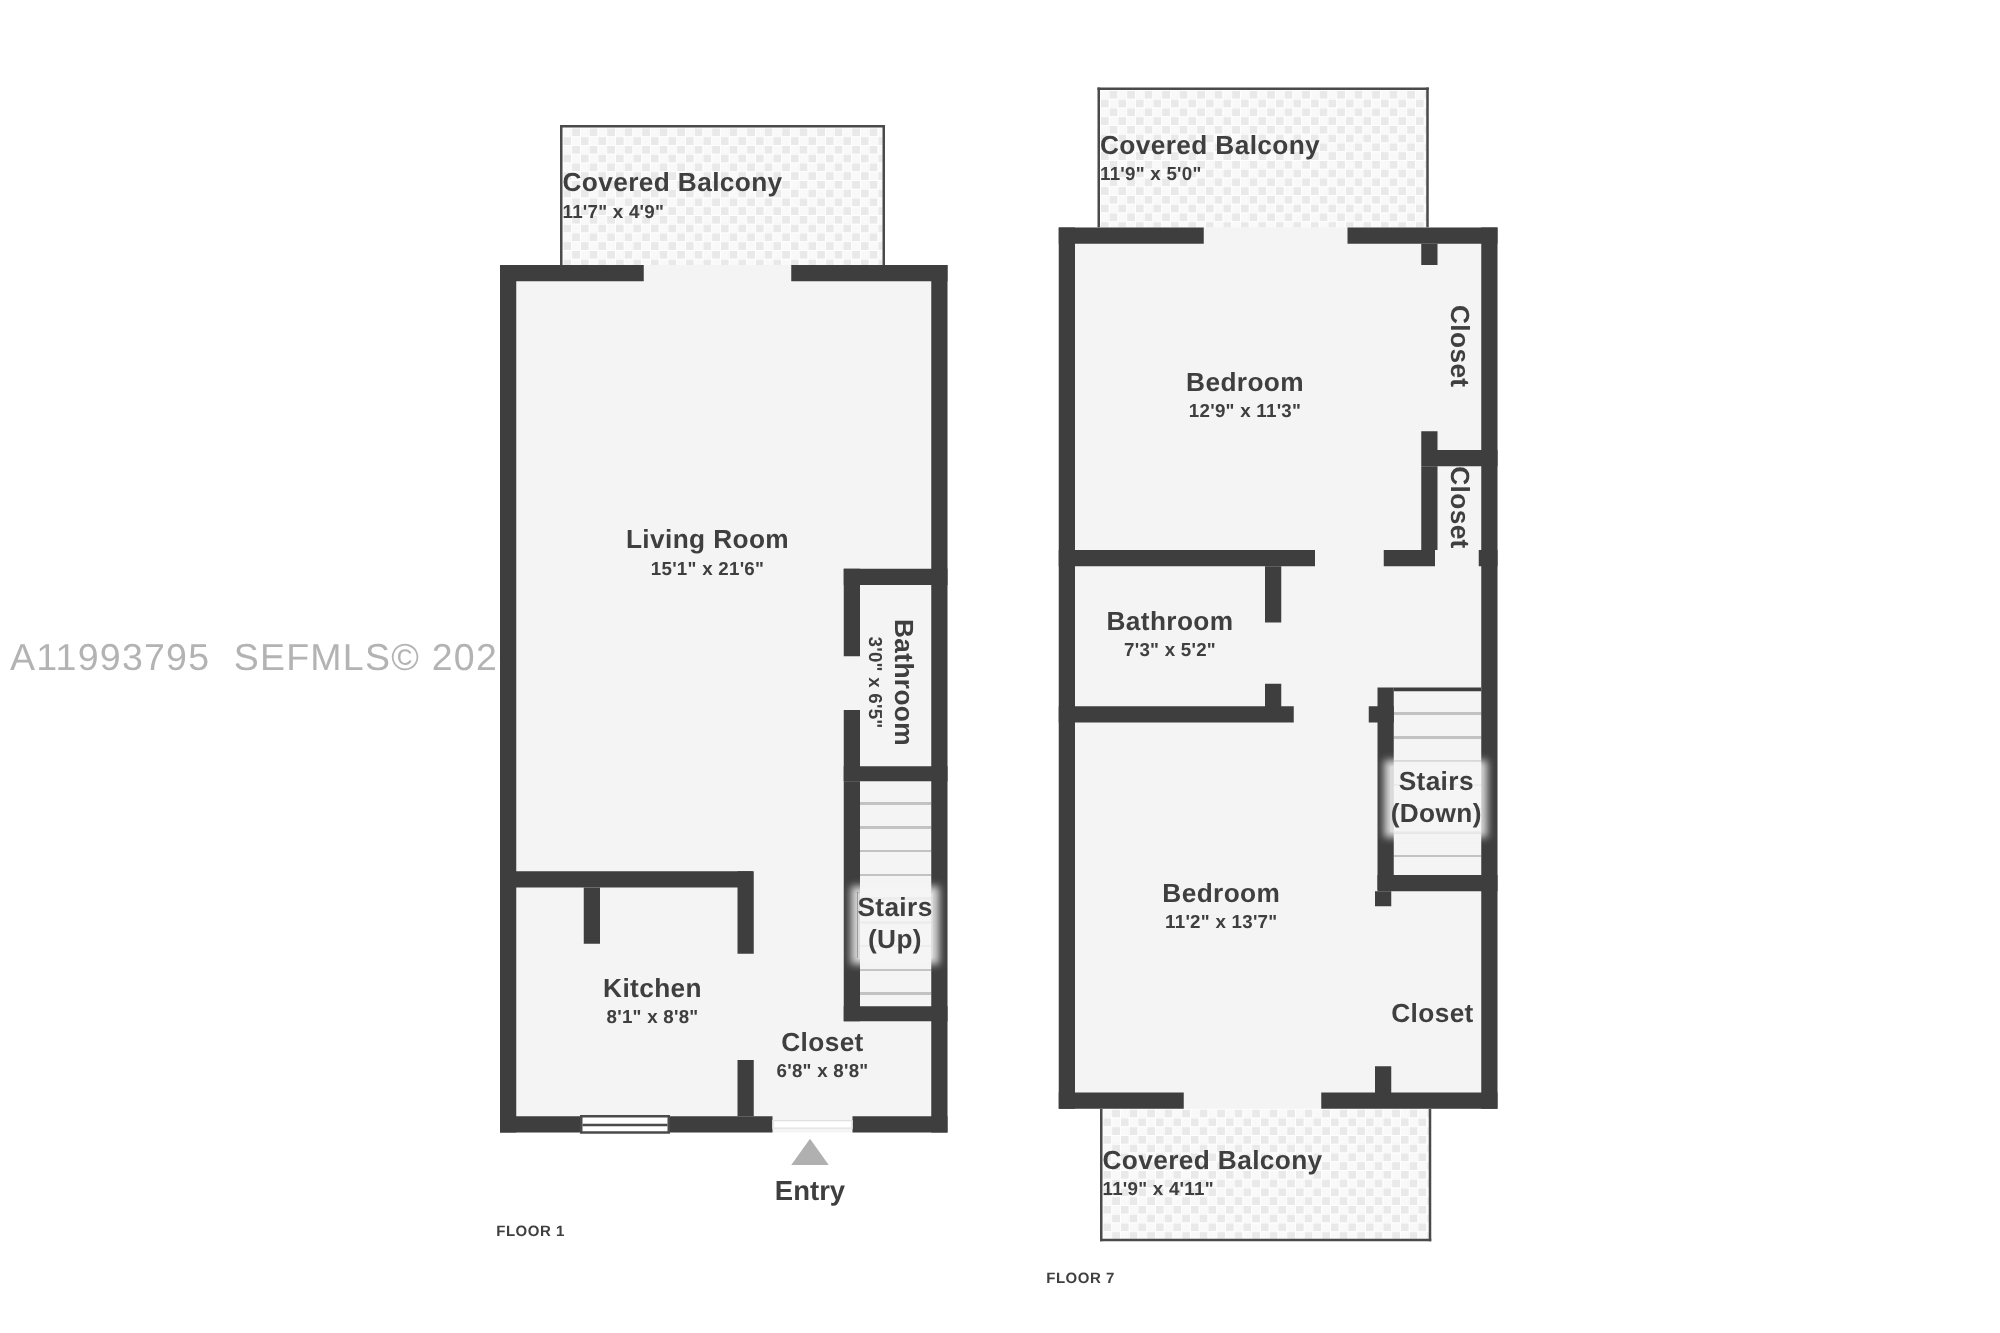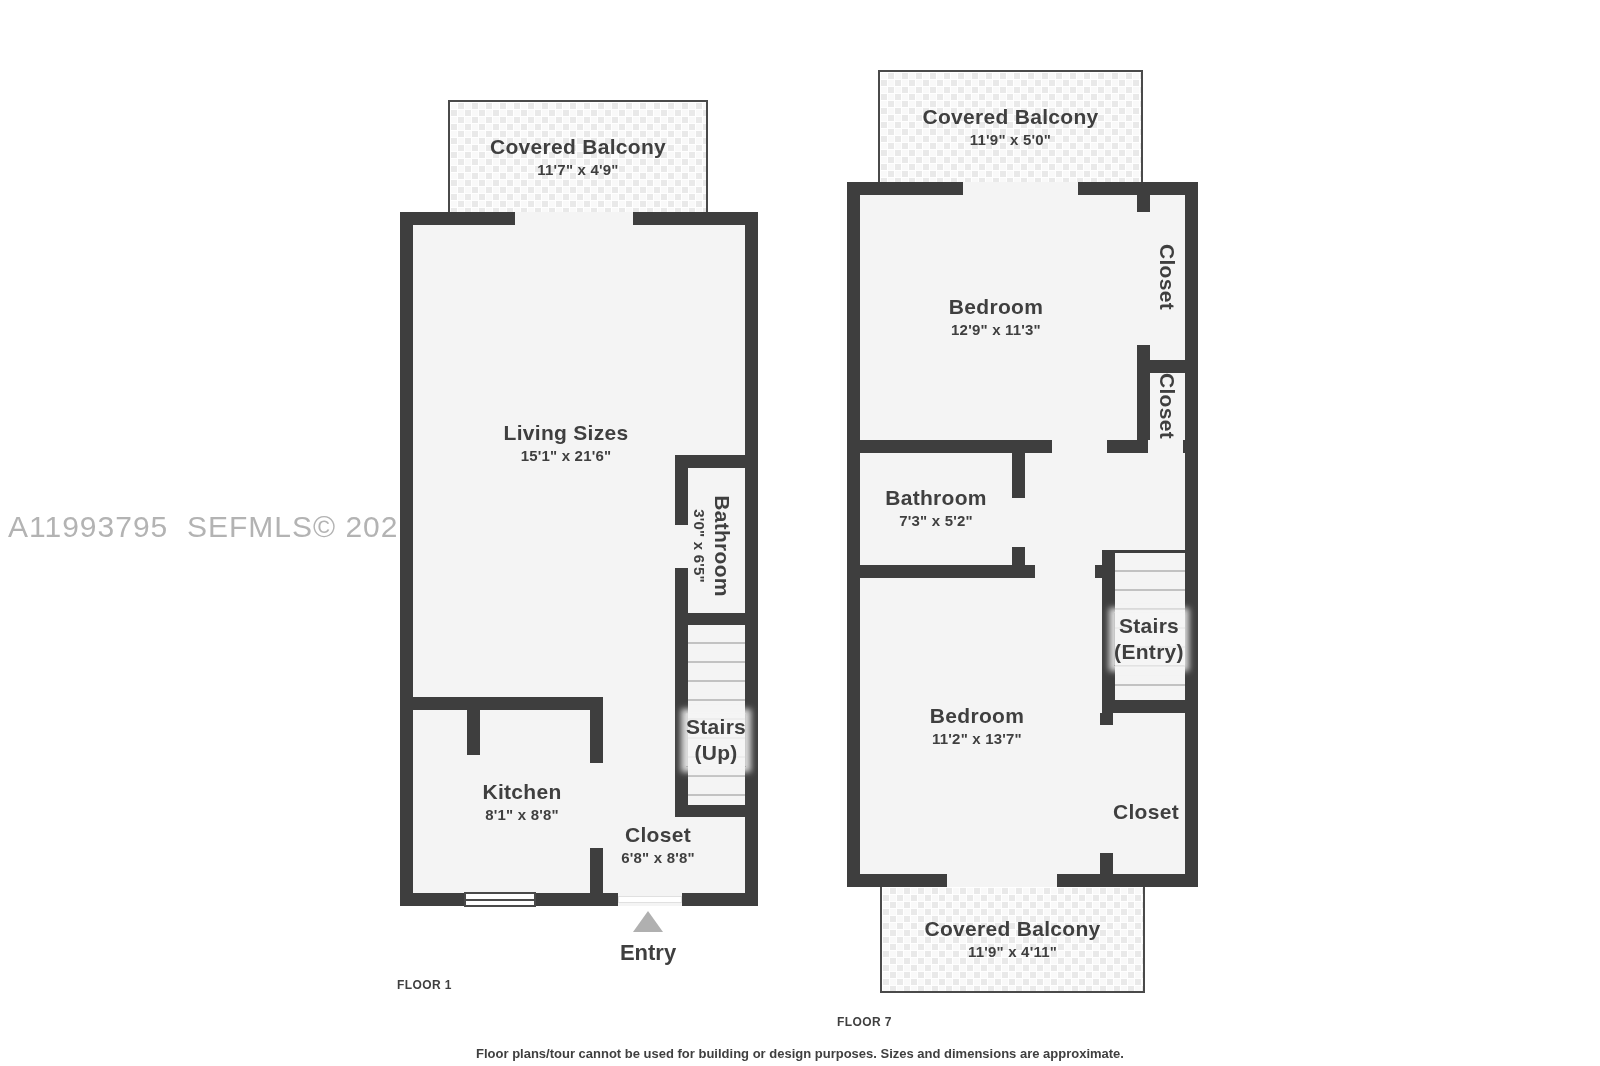--- a/index.html
+++ b/index.html
@@ -5,21 +5,21 @@
   html,body { margin:0; padding:0; background:#ffffff; }
   .canvas {
     position:relative; width:1600px; height:1066px; background:#ffffff;
     font-family:"Liberation Sans","DejaVu Sans",sans-serif; overflow:hidden;
     color:#3f3f3f;
   }
   .fill  { position:absolute; background:#f4f4f4; }
   .wall  { position:absolute; background:#3e3e3e; }
   .balcony {
     position:absolute; border:2px solid #4a4a4a; box-sizing:border-box;
-    display:flex; flex-direction:column; align-items:center; justify-content:center;
+    display:flex; flex-direction:column; align-items:flex-start; justify-content:center;
     background-color:#fbfbfb;
     background-image:
       repeating-linear-gradient(to right, rgba(255,255,255,.95) 0 1px, transparent 1px 7px),
       repeating-linear-gradient(to bottom, rgba(255,255,255,.95) 0 1px, transparent 1px 7px),
       conic-gradient(#e9e9e9 0 25%, #f9f9f9 0 50%, #e9e9e9 0 75%, #f9f9f9 0);
     background-size:7px 7px, 7px 7px, 14px 14px;
   }
   .room-label { position:absolute; transform:translate(-50%,-50%); text-align:center; white-space:nowrap; }
   .room-label.v { transform:translate(-50%,-50%) rotate(90deg); }
   .name { font-size:21px; font-weight:700; letter-spacing:.3px; line-height:1.25; color:#3f3f3f; }
@@ -78,21 +78,21 @@
     <div class="wall" style="left:467px; top:710px; width:13px; height:45px;"></div>
     <div class="wall" style="left:590px; top:697px; width:13px; height:66px;"></div>
     <div class="wall" style="left:590px; top:848px; width:13px; height:45px;"></div>
 
     <div class="window" style="left:464px; top:892px; width:72px; height:15px;">
         <div class="mullion"></div>
       </div>
     <div class="threshold" style="left:618px; top:896px; width:64px; height:7px;"></div>
 
     <div class="room-label" style="left:566px; top:443px;">
-      <div class="name">Living Sizes</div>
+      <div class="name">Living Room</div>
       <div class="dims">15'1" x 21'6"</div>
     </div>
     <div class="room-label v" style="left:712px; top:546px;">
       <div class="name">Bathroom</div>
       <div class="dims">3'0" x 6'5"</div>
     </div>
     <div class="stairs-label" style="left:716px; top:711px;">
       <div class="name">Stairs</div>
       <div class="name">(Up)</div>
     </div>
@@ -163,28 +163,27 @@
     </div>
     <div class="room-label v" style="left:1167px; top:406px;">
       <div class="name">Closet</div>
     </div>
     <div class="room-label" style="left:936px; top:508px;">
       <div class="name">Bathroom</div>
       <div class="dims">7'3" x 5'2"</div>
     </div>
     <div class="stairs-label" style="left:1149px; top:610px;">
       <div class="name">Stairs</div>
-      <div class="name">(Entry)</div>
+      <div class="name">(Down)</div>
     </div>
     <div class="room-label" style="left:977px; top:726px;">
       <div class="name">Bedroom</div>
       <div class="dims">11'2" x 13'7"</div>
     </div>
     <div class="room-label" style="left:1146px; top:812px;">
       <div class="name">Closet</div>
     </div>
 
     <div class="floor-tag" style="left:837px; top:1015px;">FLOOR 7</div>
   </div>
 
-  <div class="footer-note" style="left:800px; top:1046px;">Floor plans/tour cannot be used for building or design purposes. Sizes and dimensions are approximate.</div>
 
 </div>
 
 </body></html>

